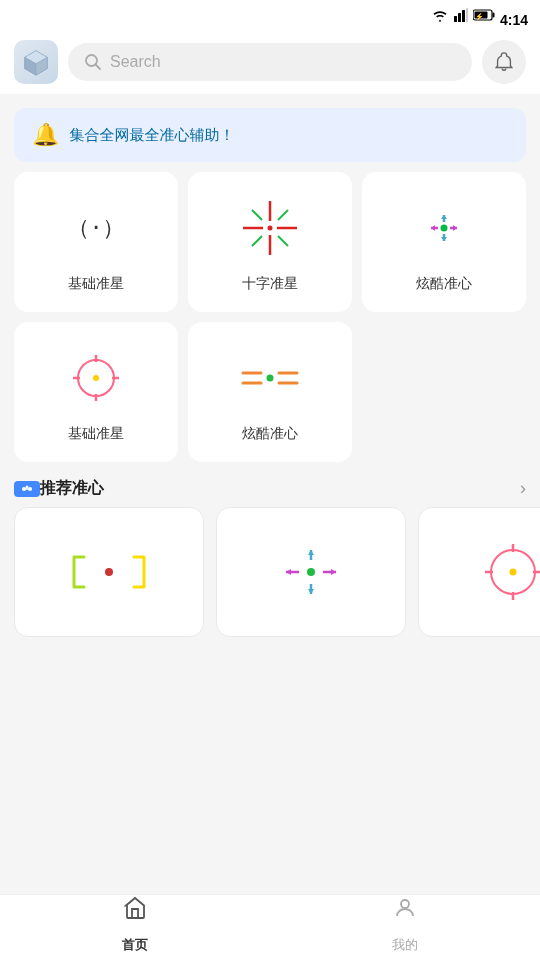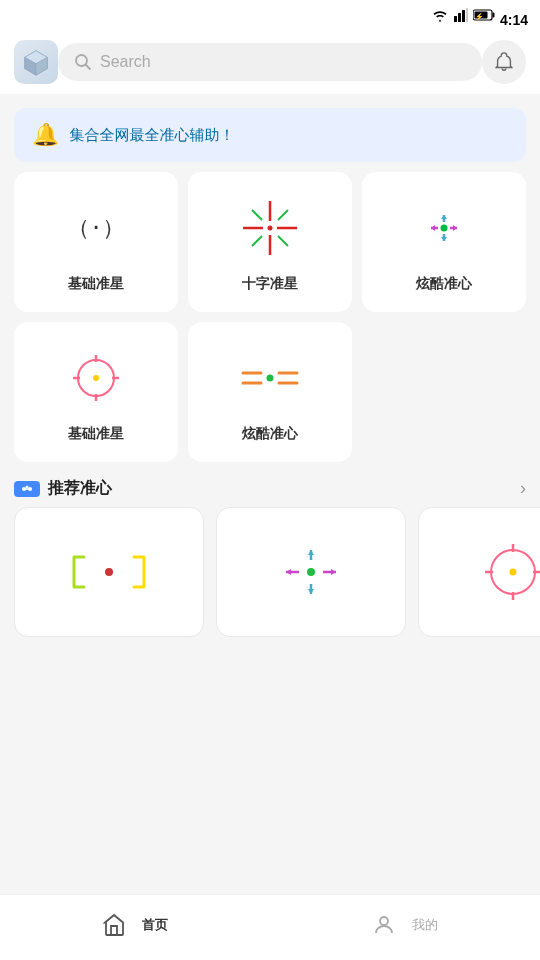--- a/index.html
+++ b/index.html
@@ -26,20 +26,21 @@
     }
     .status-bar .time { font-weight: 700; font-size: 14px; margin-top: 10px; }
     .status-icons { display: flex; align-items: center; gap: 5px; }
 
     
     .header {
       background: #fff;
       display: flex;
       align-items: center;
       padding: 10px 14px;
+      gap: 10px;
     }
     .logo-box {
       width: 44px; height: 44px;
       background: linear-gradient(135deg, #e0e8f0, #c8d8e8);
       border-radius: 10px;
       display: flex; align-items: center; justify-content: center;
       flex-shrink: 0;
     }
     .logo-cube {
       width: 28px; height: 28px;
@@ -100,32 +101,32 @@
       min-height: 140px;
     }
     .cat-card .icon-area {
       width: 70px; height: 70px;
       display: flex; align-items: center; justify-content: center;
       margin-bottom: 12px;
     }
     .cat-label {
       font-size: 14px;
       color: #333;
-      font-weight: 700;
+      font-weight: 400;
     }
 
     
     .section-header {
       display: flex;
       align-items: center;
       justify-content: space-between;
       padding: 16px 14px 8px;
     }
     .section-title {
-      display: flex; align-items: center; gap: 8px;
+      display: flex; align-items: center; 
       font-size: 16px; font-weight: 600; color: #222;
     }
     .see-more {
       color: #999; font-size: 18px; cursor: pointer;
     }
 
     
     .rec-scroll {
       display: flex;
       gap: 12px;
@@ -152,21 +153,21 @@
       width: 540px;
       height: 66px;
       background: #fff;
       border-top: 1px solid #eee;
       display: flex;
       align-items: center;
     }
     .nav-item {
       flex: 1;
       display: flex;
-      flex-direction: row;
+      flex-direction: column;
       align-items: center;
       justify-content: center;
       cursor: pointer;
       gap: 16px;
       padding-bottom: 6px;
     }
     .nav-label { font-size: 13px; color: #aaa; }
     .nav-label.active { color: #333; font-weight: 600; }
 
     

